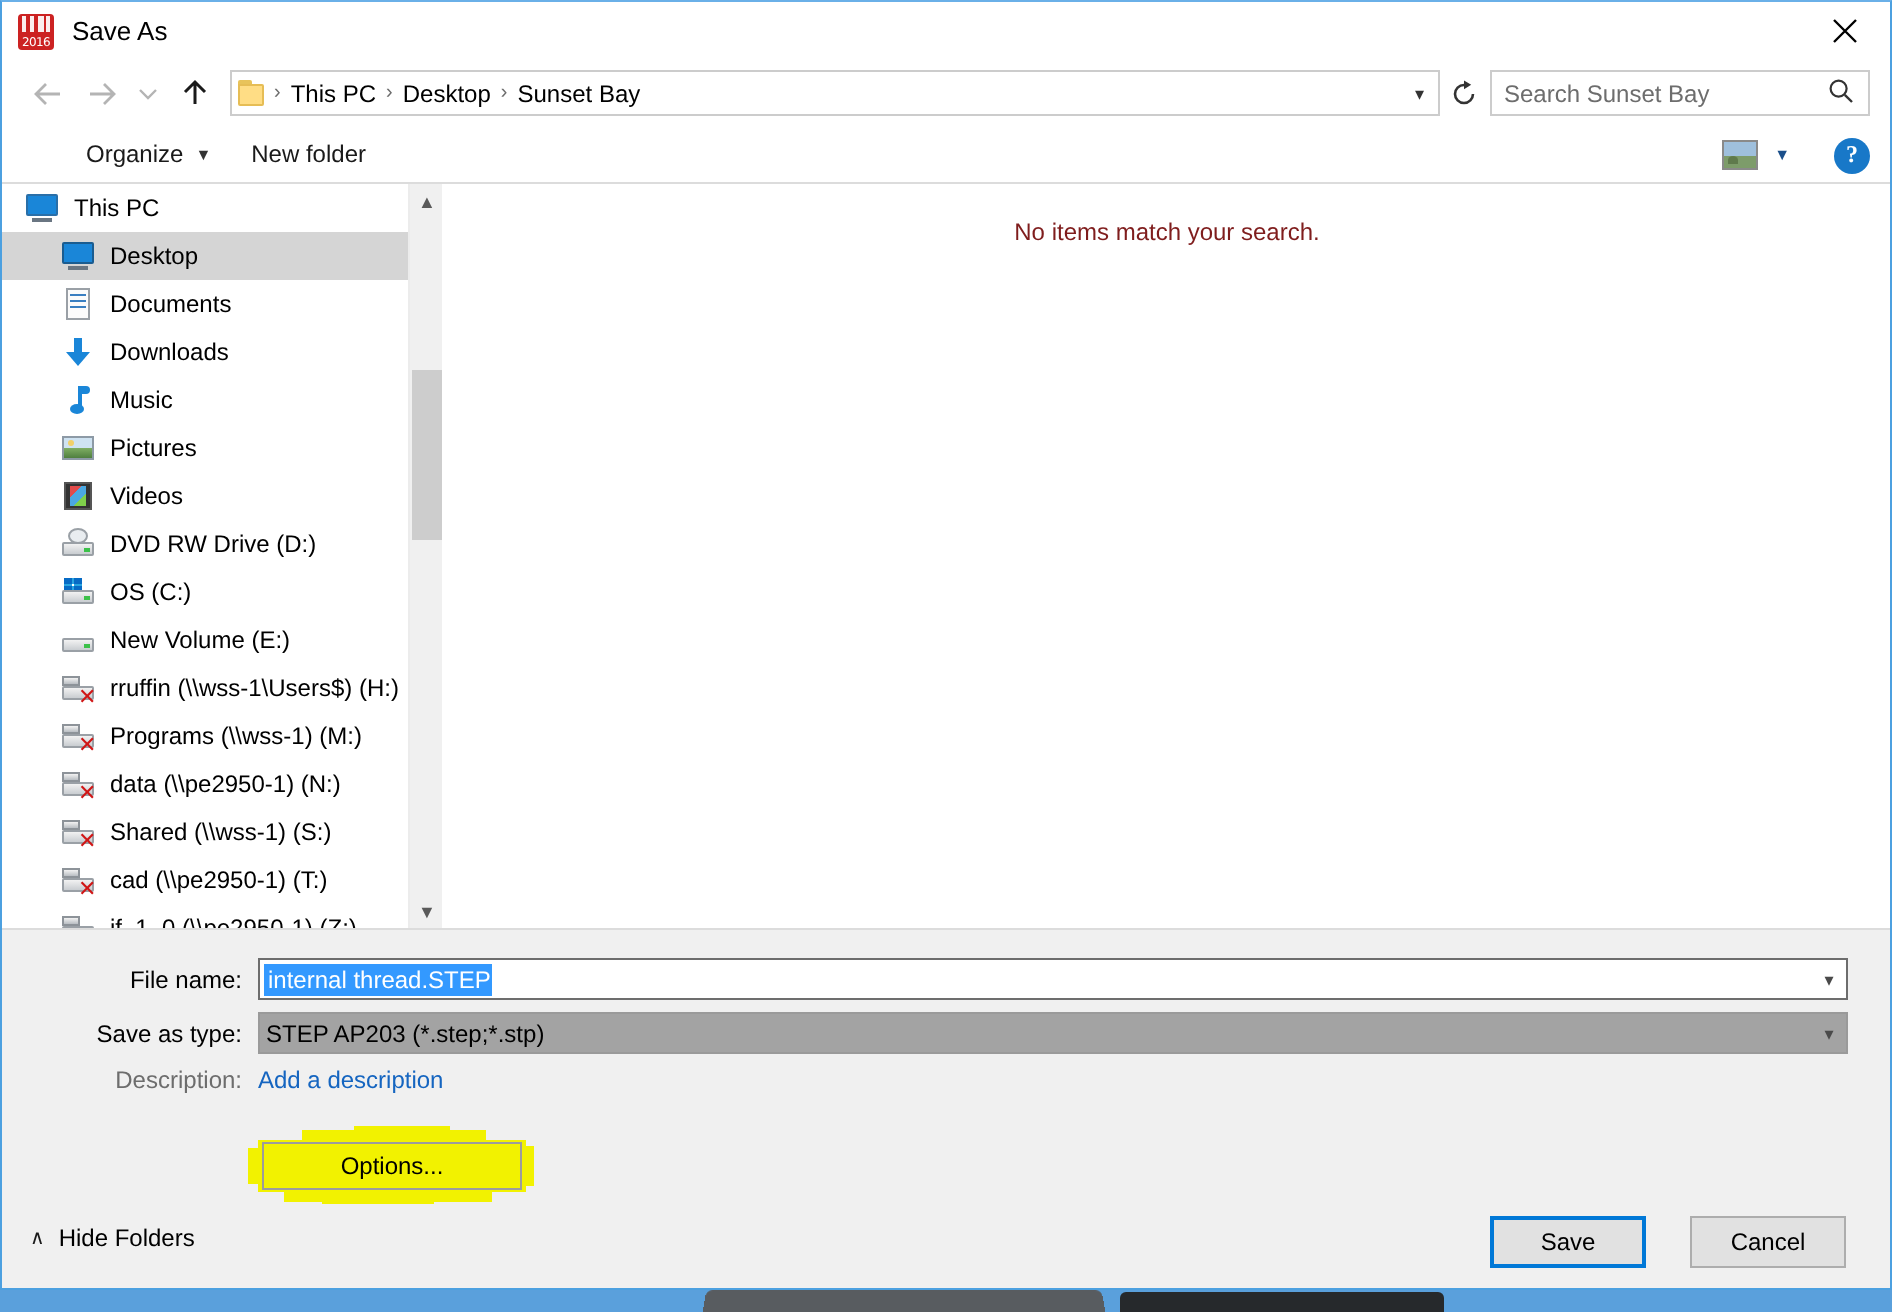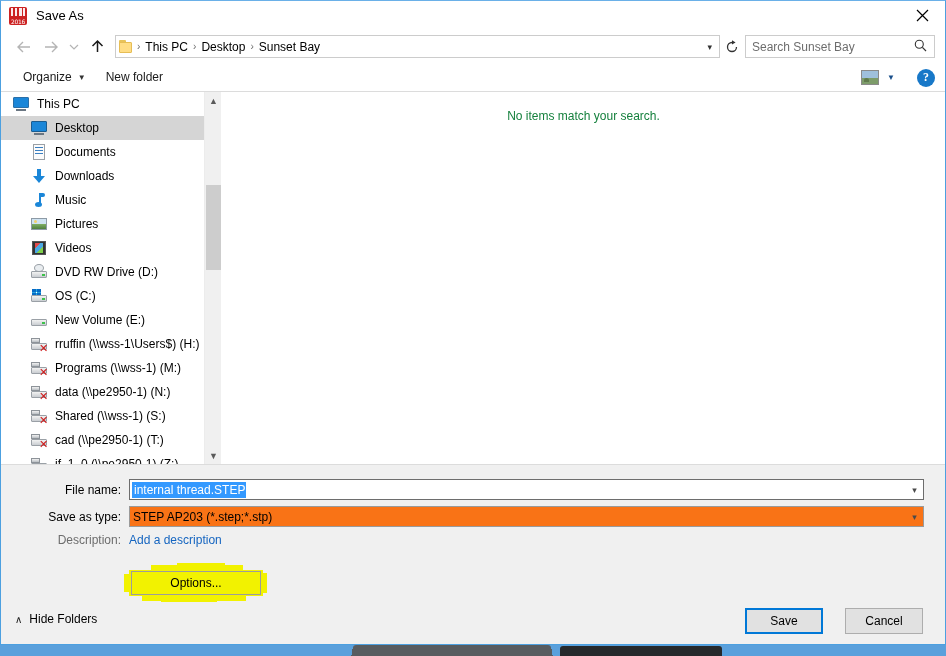--- a/index.html
+++ b/index.html
@@ -196,21 +196,21 @@
   .searchbox .mag { padding: 0 7px 0 2px; }
 
   
   .toolbar {
     position: relative;
     height: 29px;
     background: #ffffff;
     border-bottom: 1px solid #dcdcdc;
     display: flex;
     align-items: center;
-    padding-left: 12px;
+    padding-left: 32px;
     box-sizing: border-box;
   }
   .tb-item {
     font-size: 12px;
     color: #1a1a1a;
     padding: 0 10px;
     height: 24px;
     display: flex;
     align-items: center;
     white-space: nowrap;
@@ -465,21 +465,21 @@
     flex: 1;
     background: #ffffff;
     border-left: 1px solid #ffffff;
   }
   .empty-msg {
     position: absolute;
     left: 0; right: 0;
     top: 17px;
     text-align: center;
     font-size: 12px;
-    color: #15803d;
+    color: #7f1d1d;
   }
 
   
   .formzone {
     position: relative;
     height: 132px;
     background: #f0f0f0;
     border-top: 1px solid #dcdcdc;
   }
   .form-row {
@@ -502,21 +502,21 @@
     flex: 1;
     margin-right: 9px;
     height: 21px;
     background: #ffffff;
     border: 1px solid #6d6d6d;
     box-sizing: border-box;
     display: flex;
     align-items: center;
   }
   .combo.disabled {
-    background: #f97316;
+    background: #a3a3a3;
     border-color: #9a9a9a;
   }
   .combo .value {
     font-size: 12px;
     color: #000;
     padding-left: 3px;
     white-space: nowrap;
     overflow: hidden;
   }
   .combo .value.selected-text {

